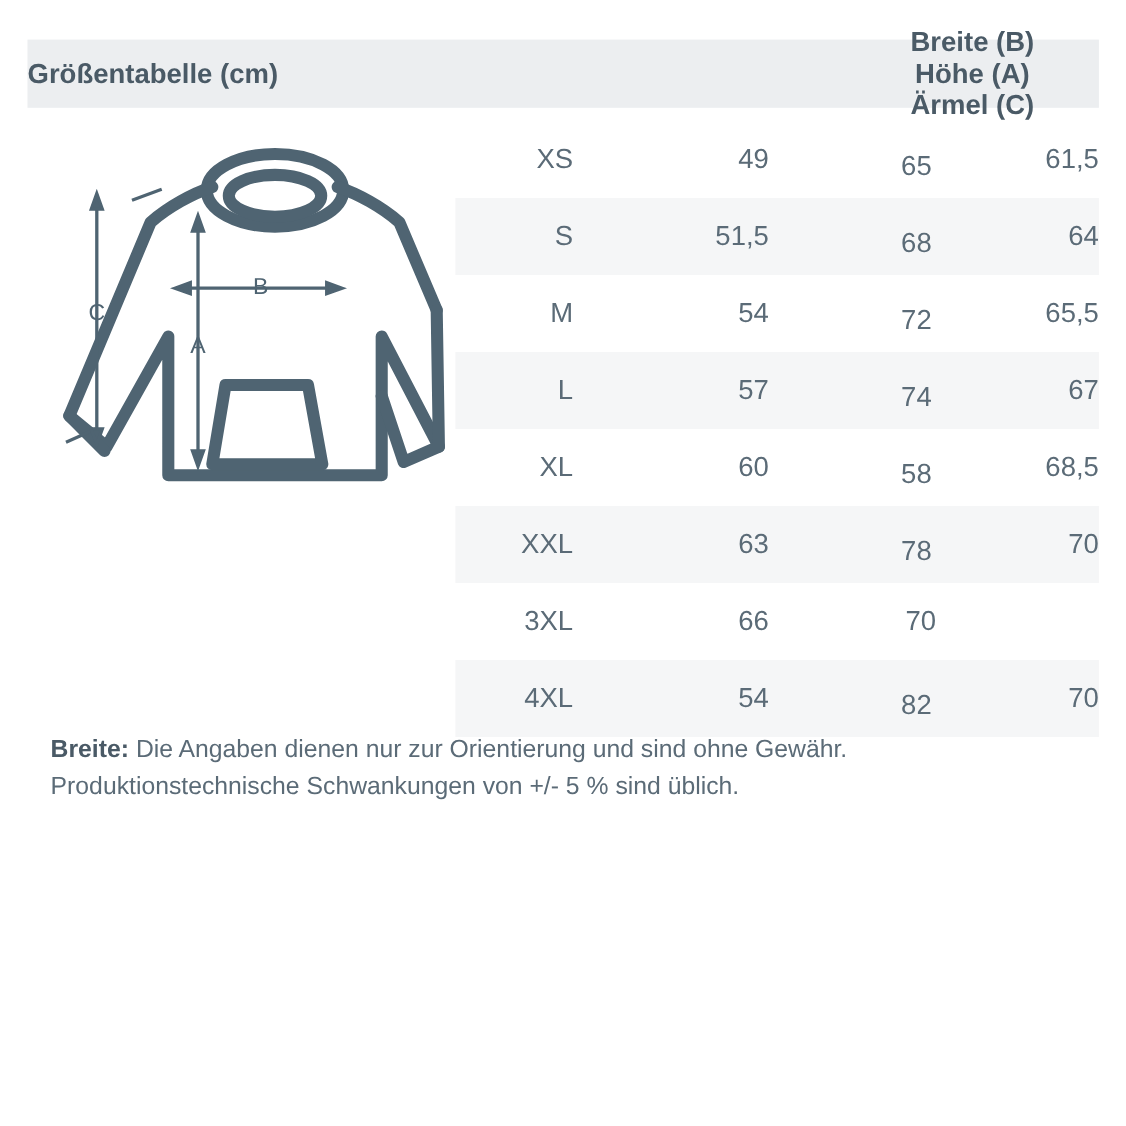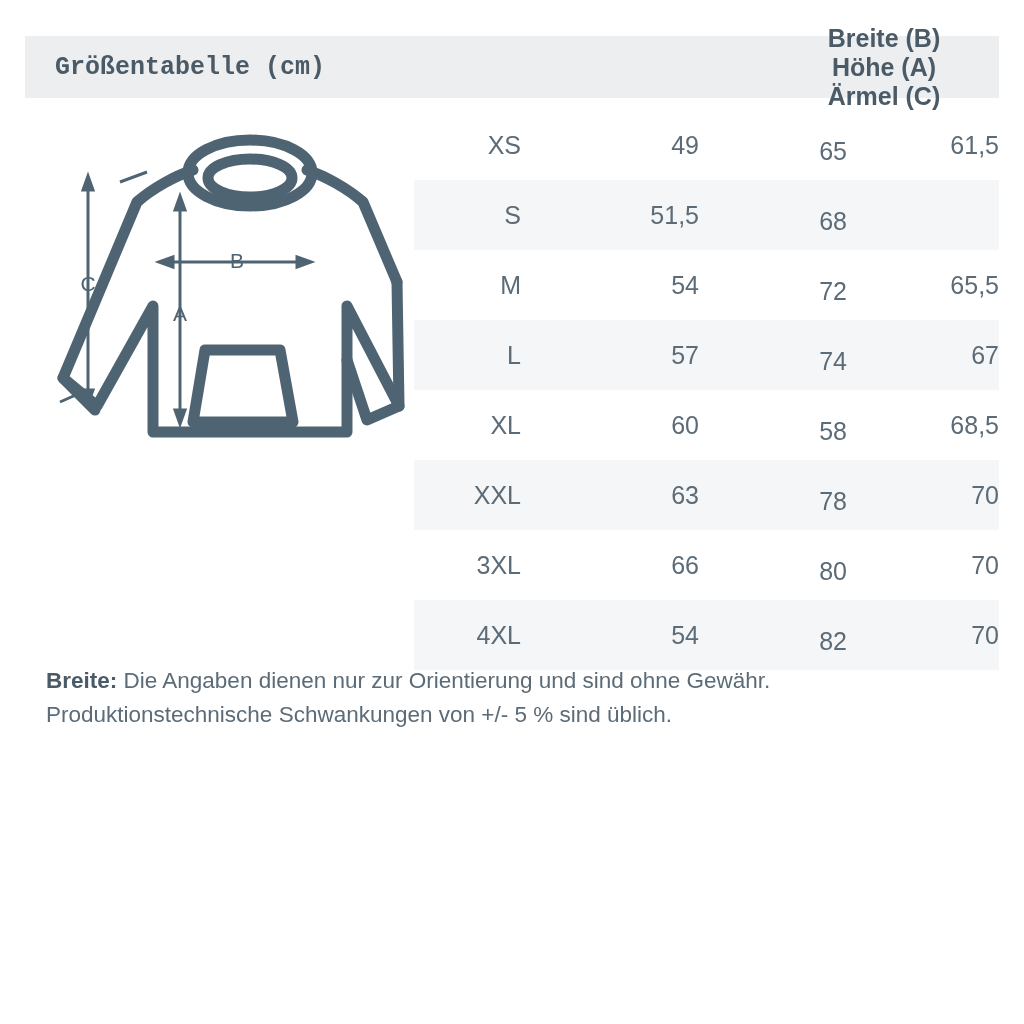--- a/index.html
+++ b/index.html
@@ -27,26 +27,24 @@
     left: 25px;
     top: 36px;
     width: 974px;
     height: 62px;
     background: #eceef0;
     display: flex;
     align-items: center;
     box-sizing: border-box;
   }
   .header .title {
-    padding-left: 30px;
     font-size: 25px;
     font-weight: bold;
     color: #4a5a66;
     white-space: nowrap;
-    font-family: Liberation Mono, monospace;
   }
   .header .cols {
     margin-left: auto;
     display: flex;
     align-items: center;
     padding-right: 26px;
     flex-direction: column;
   }
   .header .col {
     font-size: 25px;
@@ -182,20 +180,21 @@
       <div class="cell size">XS</div>
       <div class="cell width">49</div>
       <div class="cell height">65</div>
       <div class="cell sleeve">61,5</div>
     </div>
 
     <div class="row alt">
       <div class="cell size">S</div>
       <div class="cell width">51,5</div>
       <div class="cell height">68</div>
+      <div class="cell sleeve">64</div>
     </div>
 
     <div class="row">
       <div class="cell size">M</div>
       <div class="cell width">54</div>
       <div class="cell height">72</div>
       <div class="cell sleeve">65,5</div>
     </div>
 
     <div class="row alt">
@@ -215,21 +214,20 @@
     <div class="row alt">
       <div class="cell size">XXL</div>
       <div class="cell width">63</div>
       <div class="cell height">78</div>
       <div class="cell sleeve">70</div>
     </div>
 
     <div class="row">
       <div class="cell size">3XL</div>
       <div class="cell width">66</div>
-      <div class="cell height">80</div>
       <div class="cell sleeve">70</div>
     </div>
 
     <div class="row alt">
       <div class="cell size">4XL</div>
       <div class="cell width">54</div>
       <div class="cell height">82</div>
       <div class="cell sleeve">70</div>
     </div>
 

